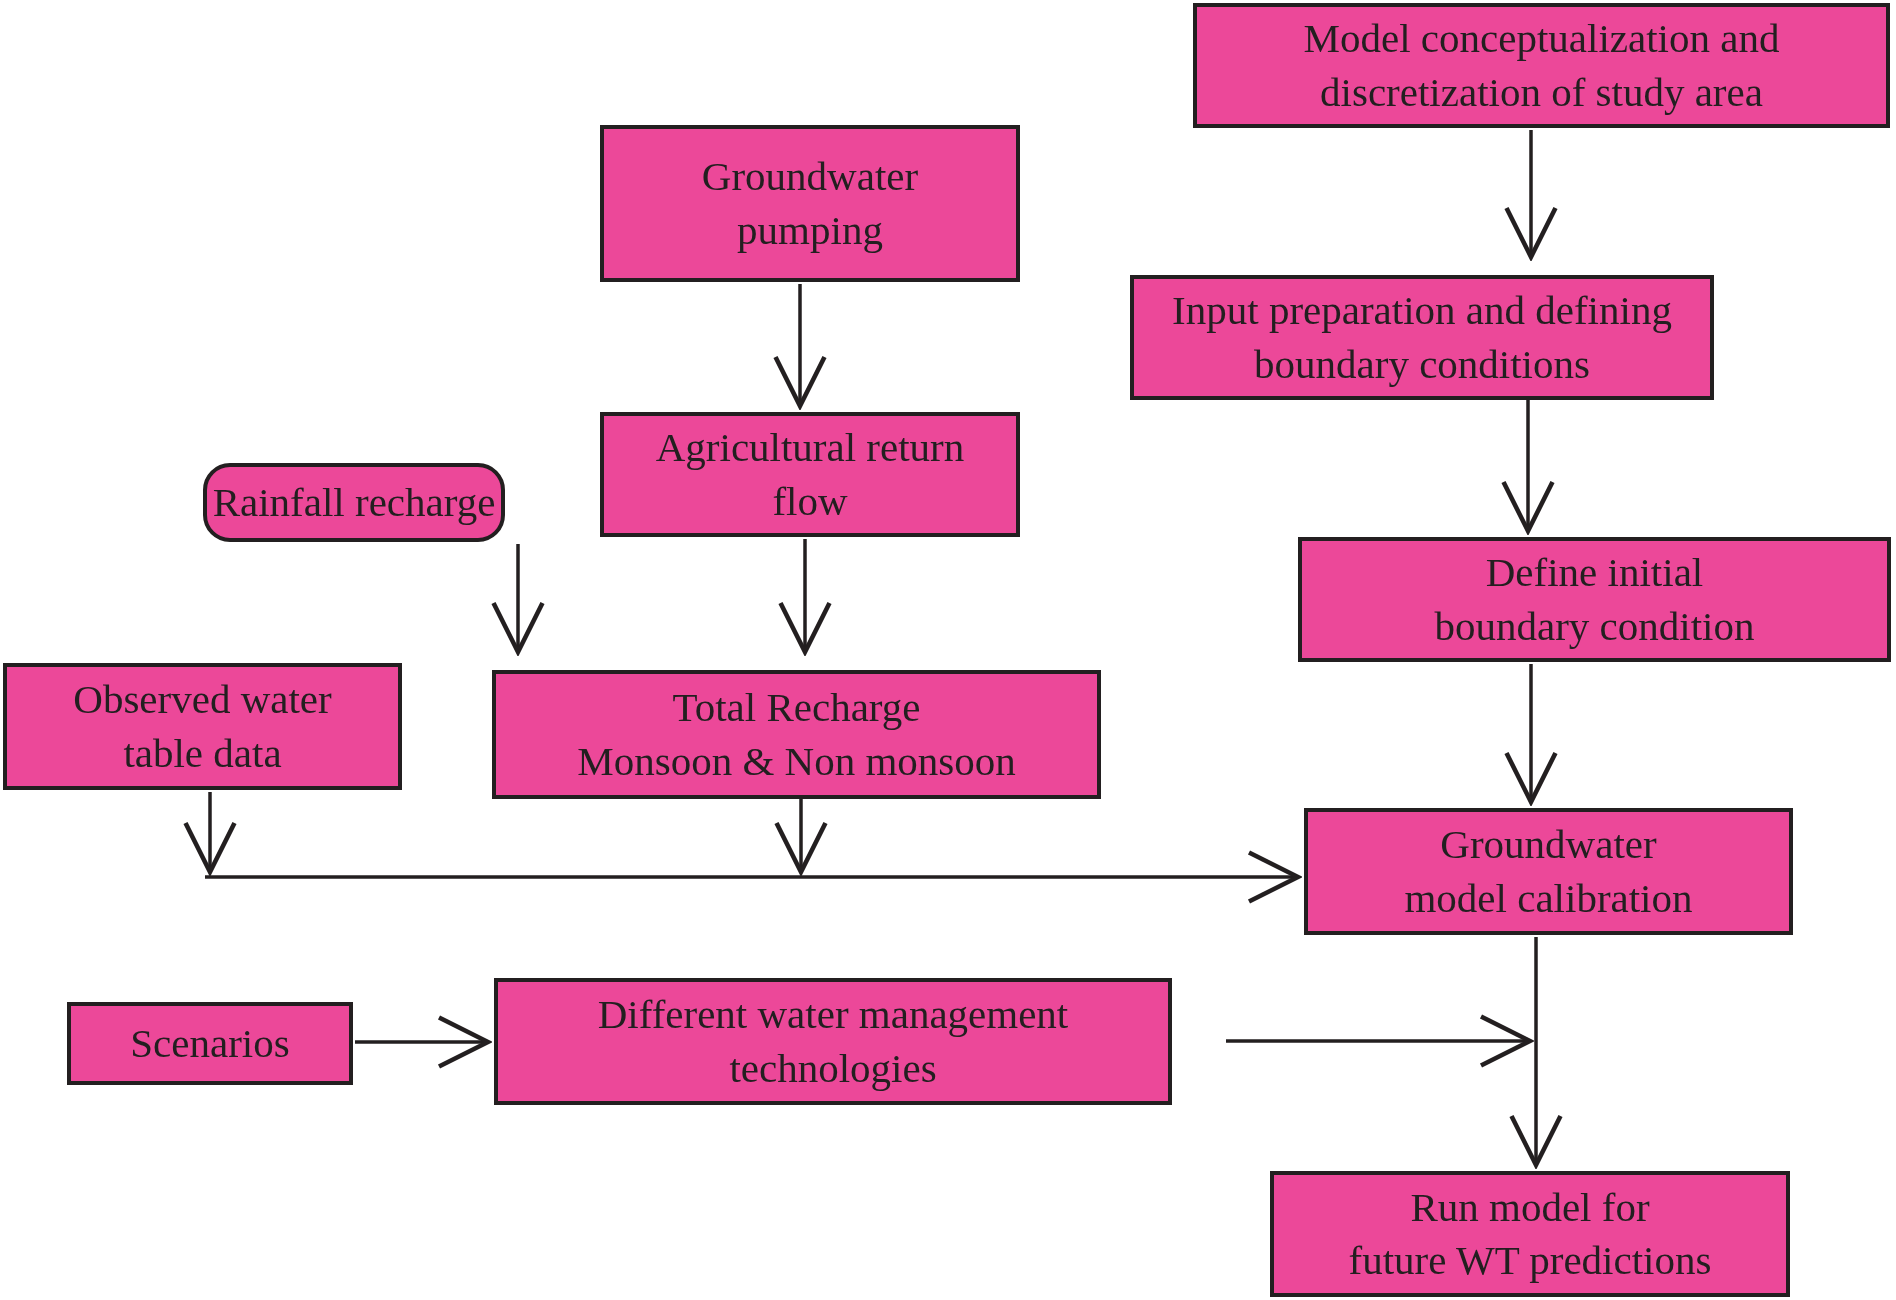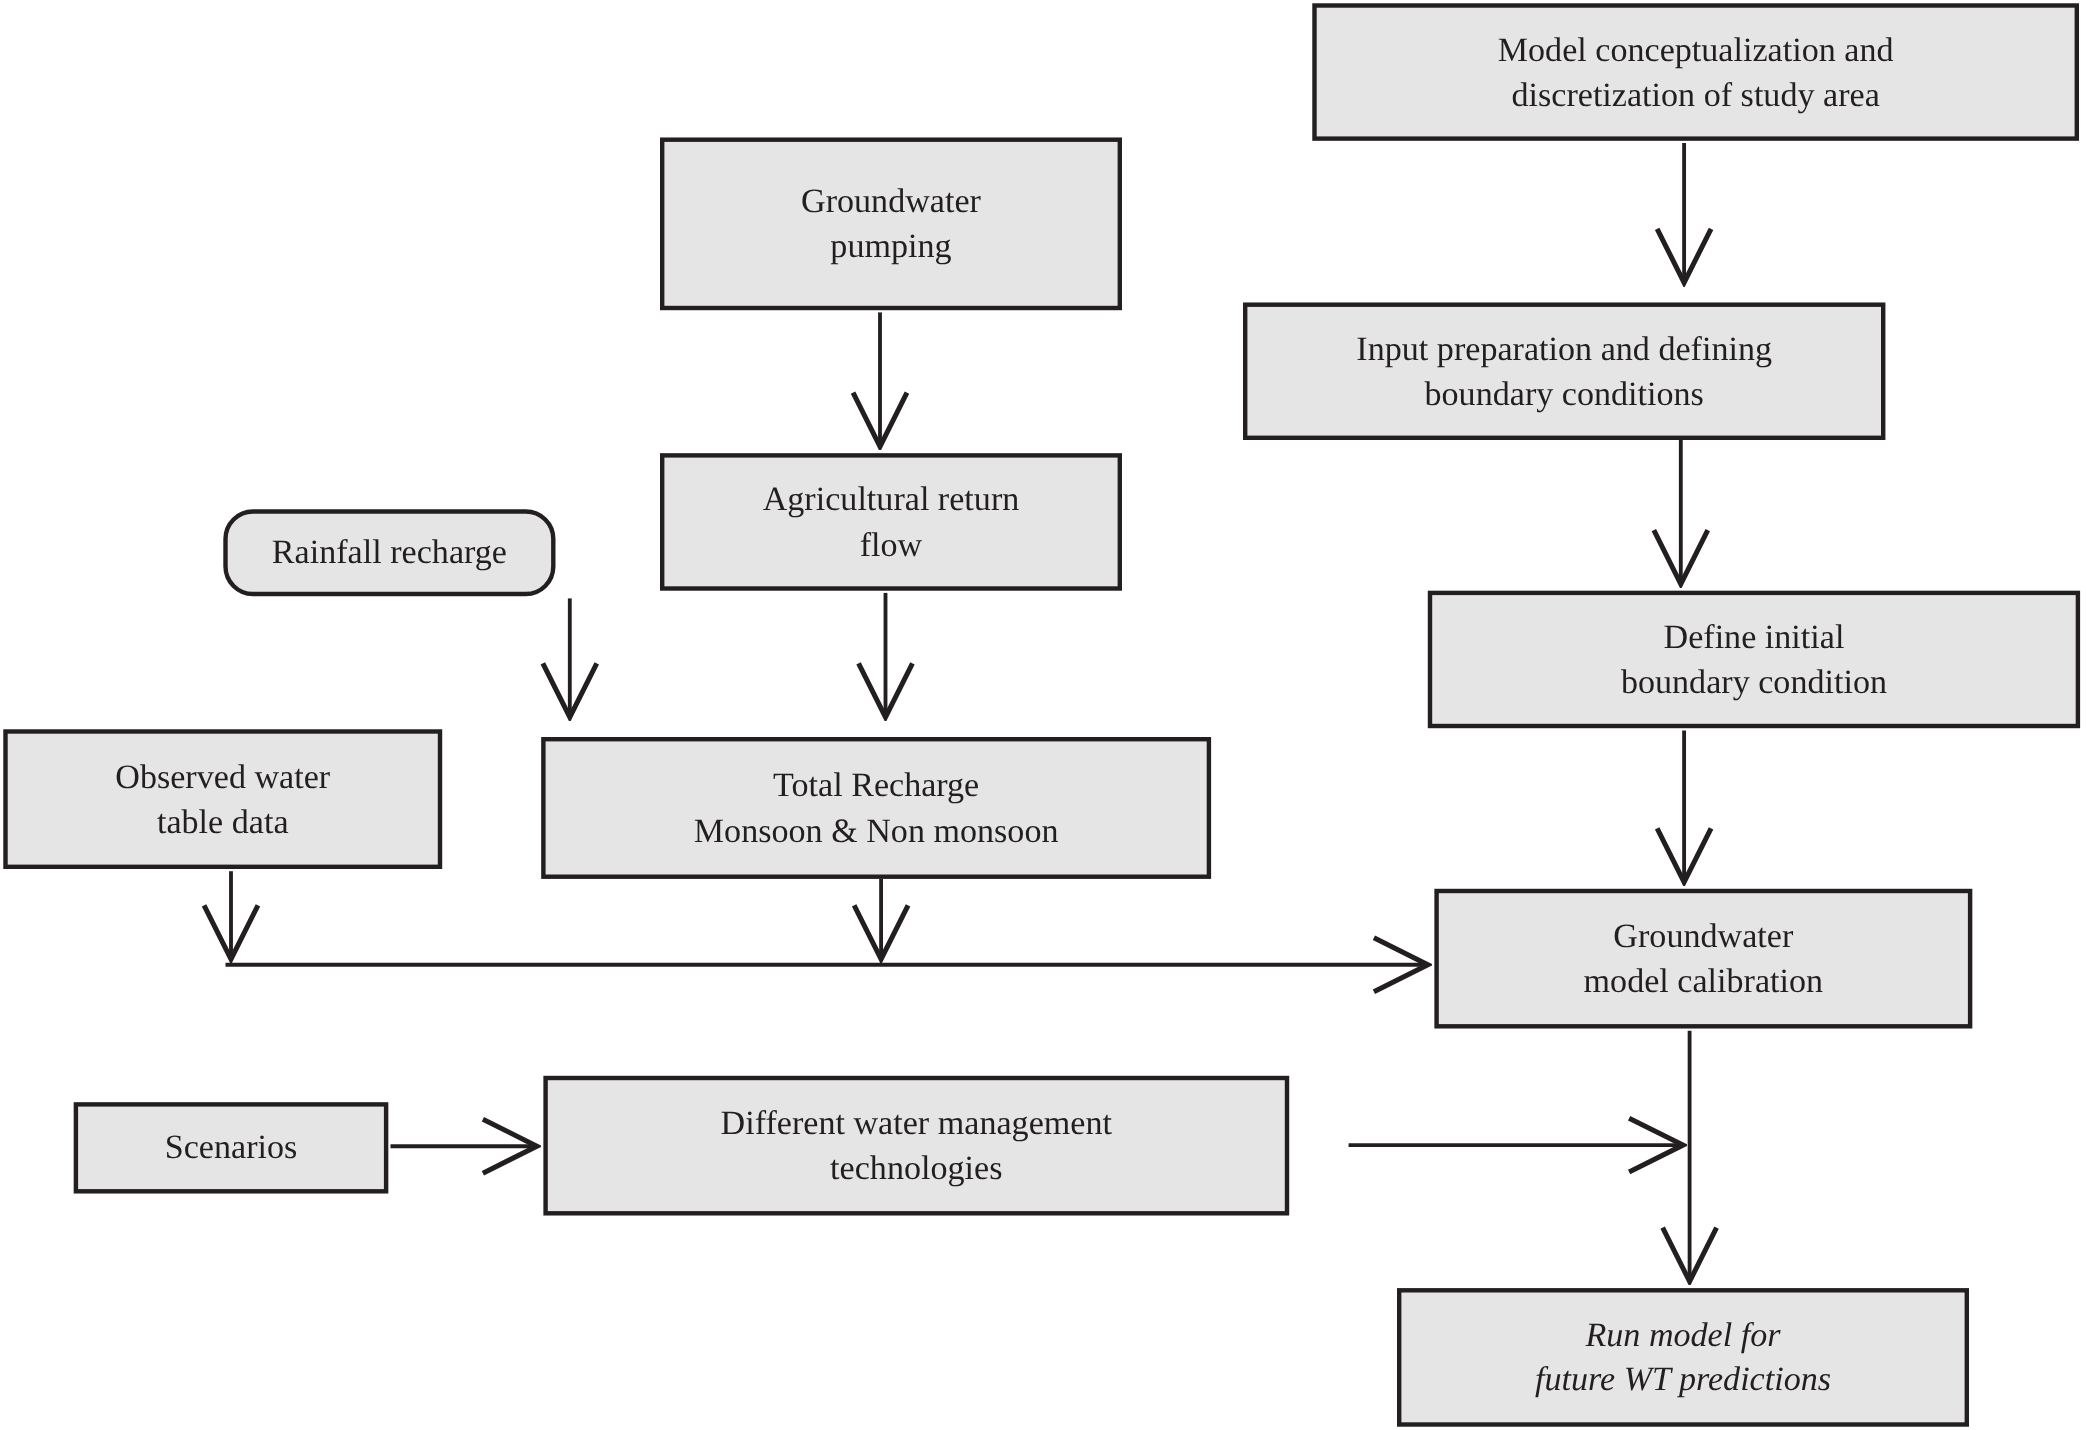--- a/index.html
+++ b/index.html
@@ -7,41 +7,41 @@
     position:relative;
     width:1896px;height:1300px;
     background:#ffffff;
     font-family:"Liberation Serif","DejaVu Serif",serif;
     color:#231f20;
     overflow:hidden;
   }
   .node{
     position:absolute;
     box-sizing:border-box;
-    background:#e5e5e5;
+    background:#ec4899;
     border:4px solid #231f20;
     display:flex;
     align-items:center;
     justify-content:center;
     text-align:center;
-    font-size:31px;
+    font-size:41px;
     line-height:1.3;
     white-space:pre-line;
     z-index:2;
   }
   #arrow-layer{
     position:absolute;left:0;top:0;width:1896px;height:1300px;
     z-index:1;
   }
   
   #n-model-concept   {left:1193px;top:3px;   width:697px;height:125px;}
   #n-input-prep      {left:1130px;top:263px; width:584px;height:125px;margin-top:12px;}
   #n-define-initial  {left:1298px;top:537px; width:593px;height:125px;}
   #n-gw-calibration  {left:1304px;top:808px; width:489px;height:127px;}
-  #n-run-model       {left:1270px;top:1171px;width:520px;height:126px;font-style:italic;}
+  #n-run-model       {left:1270px;top:1171px;width:520px;height:126px;}
   #n-gw-pumping      {left:600px; top:125px; width:420px;height:157px;}
   #n-agri-return     {left:600px; top:412px; width:420px;height:125px;}
   #n-rainfall        {left:203px; top:463px; width:302px;height:79px;border-radius:27px;}
   #n-total-recharge  {left:492px; top:658px; width:609px;height:129px;margin-top:12px;}
   #n-observed        {left:3px;   top:663px; width:399px;height:127px;}
   #n-scenarios       {left:67px;  top:1002px;width:286px;height:83px;}
   #n-different-tech  {left:494px; top:978px; width:678px;height:127px;}
 </style>
 </head>
 <body>

